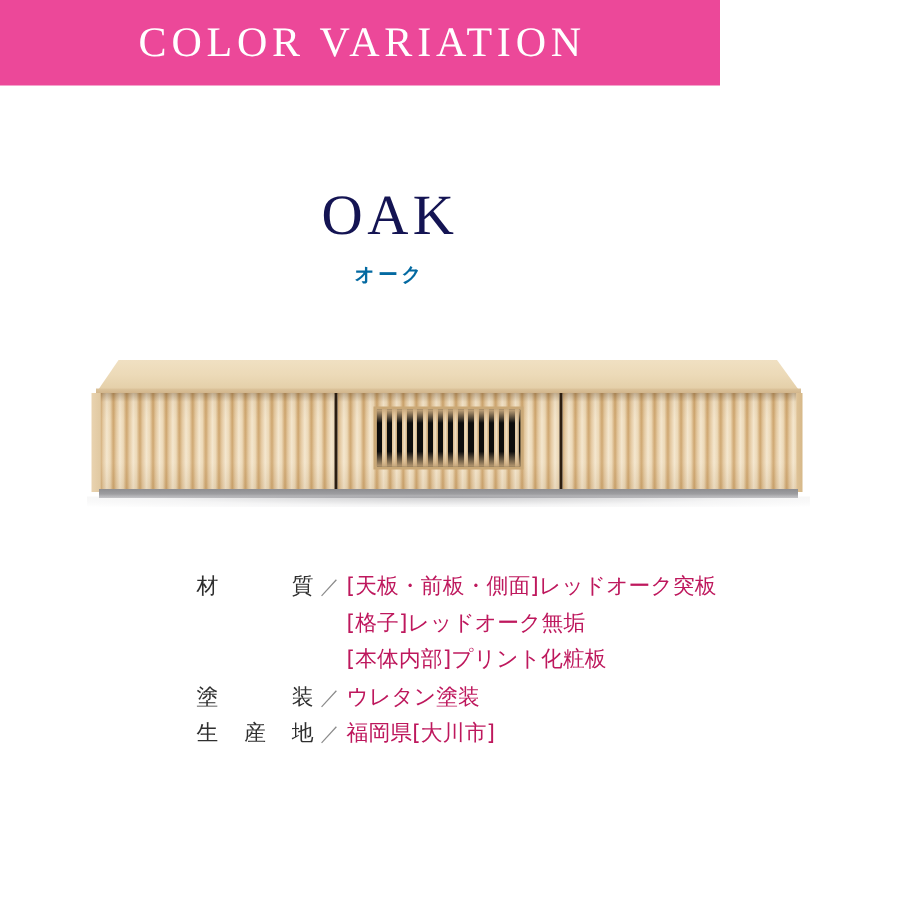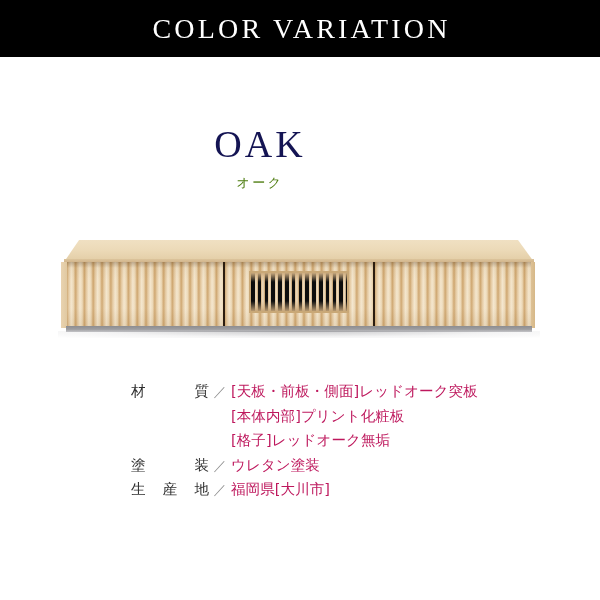--- a/index.html
+++ b/index.html
@@ -13,23 +13,23 @@
     font-family: "Liberation Sans", "DejaVu Sans", sans-serif;
     overflow: hidden;
     position: relative;
   }
 
   
   .banner {
     position: absolute;
     left: 0;
     top: 0;
-    width: 600px;
+    width: 480px;
     height: 57px;
-    background: #000000;
+    background: #ec4899;
     display: flex;
     align-items: center;
     justify-content: center;
   }
   .banner-title {
     color: #ffffff;
     font-family: "Liberation Serif", "DejaVu Serif", serif;
     font-size: 28px;
     letter-spacing: 3.2px;
     font-weight: 400;
@@ -51,23 +51,23 @@
     font-size: 38px;
     color: #141453;
     letter-spacing: 3px;
     line-height: 1.05;
     font-weight: 400;
   }
   .color-name-kana {
     margin-top: 9px;
     font-family: "DejaVu Sans", sans-serif;
     font-size: 13px;
-    color: #4d7c0f;
+    color: #0369a1;
     letter-spacing: 2.5px;
-    font-weight: 400;
+    font-weight: 700;
   }
 
   
   .photo {
     position: absolute;
     left: 0;
     top: 228px;
     width: 600px;
     height: 110px;
   }
@@ -333,26 +333,26 @@
 <div class="specs">
 
   <div class="spec-row">
     <span class="spec-label">材質</span>
     <span class="spec-sep">／</span>
     <span class="spec-value">[天板・前板・側面]レッドオーク突板</span>
   </div>
 
   <div class="spec-row-cont">
     <span class="spec-cont-pad"></span>
-    <span class="spec-value">[本体内部]プリント化粧板</span>
+    <span class="spec-value">[格子]レッドオーク無垢</span>
   </div>
 
   <div class="spec-row-cont">
     <span class="spec-cont-pad"></span>
-    <span class="spec-value">[格子]レッドオーク無垢</span>
+    <span class="spec-value">[本体内部]プリント化粧板</span>
   </div>
 
   <div class="spec-row">
     <span class="spec-label">塗装</span>
     <span class="spec-sep">／</span>
     <span class="spec-value">ウレタン塗装</span>
   </div>
 
   <div class="spec-row">
     <span class="spec-label">生産地</span>

